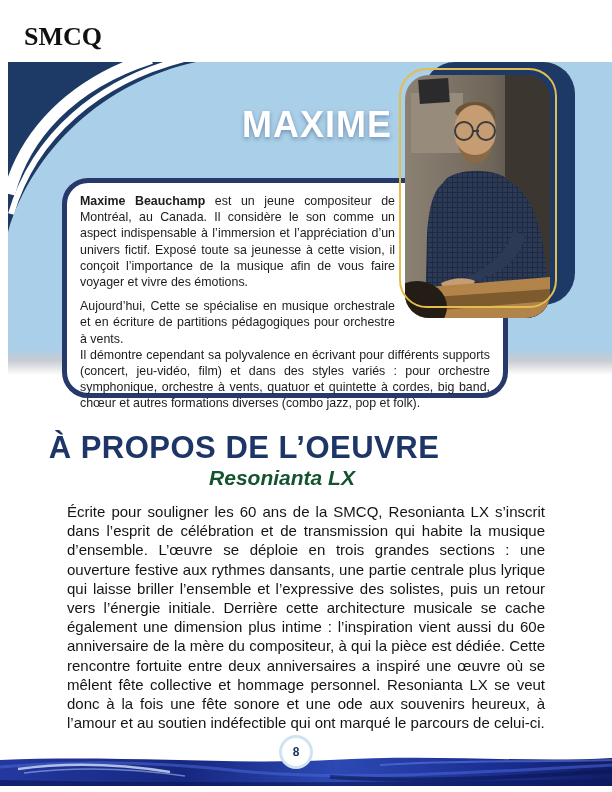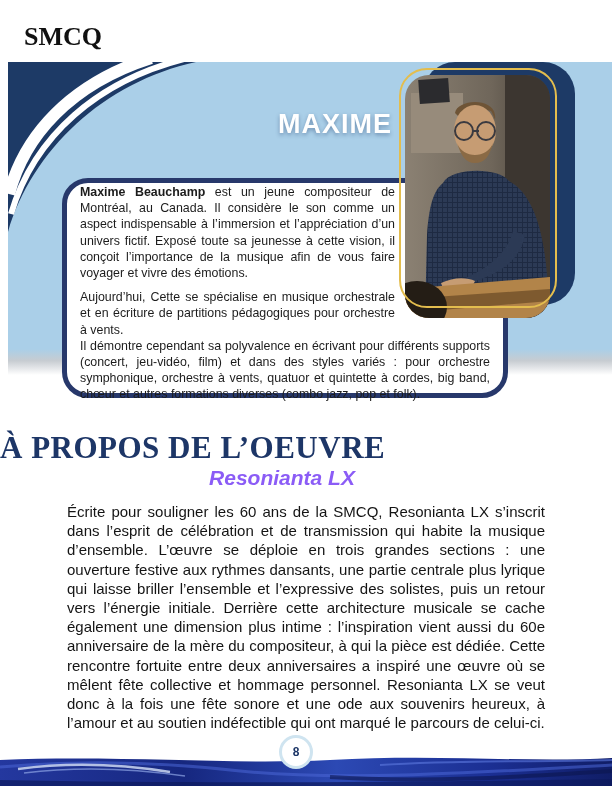--- a/index.html
+++ b/index.html
@@ -11,43 +11,43 @@
       font-weight:700;font-size:26px;letter-spacing:0px;color:#111111;}
   .logo-tagline{position:absolute;left:98px;top:34px;font-size:8.5px;font-weight:700;
       color:#3f3f3f;line-height:10.5px;white-space:pre-line;margin-top:45px;}
 
   
   .header-band{position:absolute;left:8px;top:62px;width:604px;height:288px;}
   .header-fade{position:absolute;left:8px;top:349px;width:604px;height:26px;
       background:linear-gradient(#aacfe8 0%,#c7ccd1 45%,#ffffff 100%);}
 
   .hero-title{position:absolute;right:220px;top:110px;text-align:right;color:#ffffff;
-      font-weight:800;font-size:27px;line-height:29px;letter-spacing:1px;
+      font-weight:800;font-size:36px;line-height:29px;letter-spacing:1px;
       text-shadow:0 2px 4px rgba(35,65,110,.45);}
 
   
   .bio-card{position:absolute;left:62px;top:178px;width:446px;height:220px;box-sizing:border-box;
-      background:#ffffff;border:5px solid #27386b;border-radius:26px;padding:1px 13px;}
+      background:#ffffff;border:5px solid #27386b;border-radius:26px;padding:10px 13px;}
   .bio-card .photo-spacer{float:right;width:95px;height:123px;}
   .bio-text{font-size:12.4px;line-height:16.2px;color:#1c1c1c;text-align:justify;}
   .bio-p2{margin-top:8px;}
 
   
   .photo-backdrop{position:absolute;left:423px;top:62px;width:152px;height:243px;
       background:#1d3a66;border-radius:32px;}
   .portrait{position:absolute;left:405px;top:75px;width:145px;height:243px;border-radius:24px;
       overflow:hidden;}
   .gold-frame{position:absolute;left:399px;top:68px;width:158px;height:240px;
       border:2.5px solid #e3bd4e;border-radius:28px;box-sizing:border-box;}
 
   
-  .about-heading{position:absolute;left:0;top:430px;width:488px;text-align:left;
-      font-size:31px;font-weight:800;letter-spacing:.5px;color:#1d3667;font-family:Liberation Serif, serif;}
+  .about-heading{position:absolute;left:0;top:430px;width:488px;text-align:center;
+      font-size:31px;font-weight:800;letter-spacing:.5px;color:#1d3667;}
   .about-subtitle{position:absolute;left:0;top:466px;width:564px;text-align:center;
-      font-size:21px;font-weight:700;font-style:italic;color:#8b5cf6;}
+      font-size:21px;font-weight:700;font-style:italic;color:#14532d;}
   .about-body{position:absolute;left:67px;top:502px;width:478px;font-size:15px;
       line-height:19.2px;color:#141414;text-align:justify;}
 
   
   .wave-band{position:absolute;left:0;top:753px;width:612px;height:33px;}
   .page-circle{position:absolute;left:279px;top:735px;width:34px;height:34px;border-radius:50%;
       background:#ffffff;border:3px solid #cfe4f0;box-sizing:border-box;z-index:5;
       display:flex;align-items:center;justify-content:center;
       font-size:12px;font-weight:700;color:#1d3667;}
 </style>

